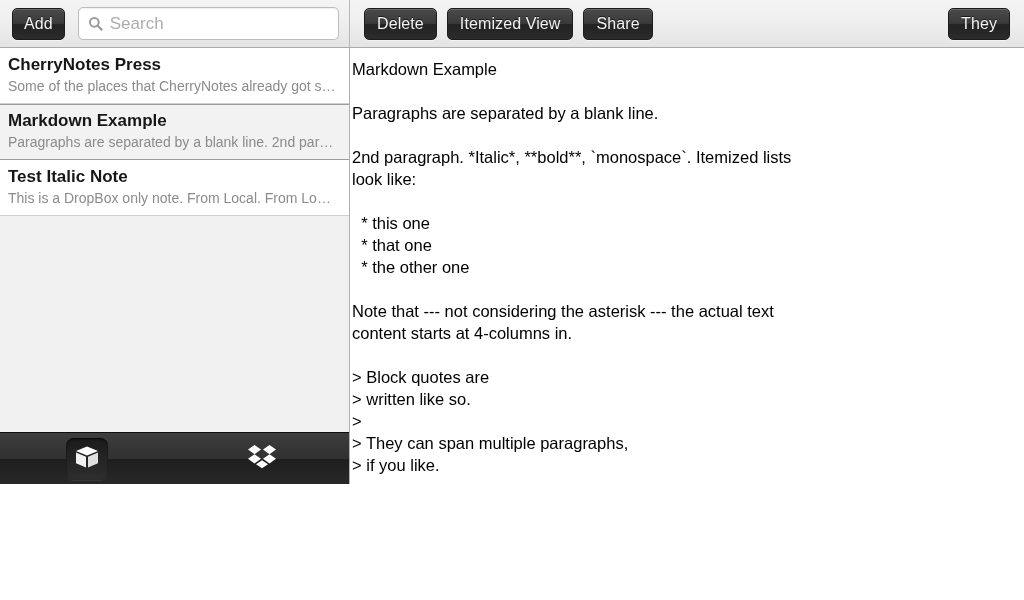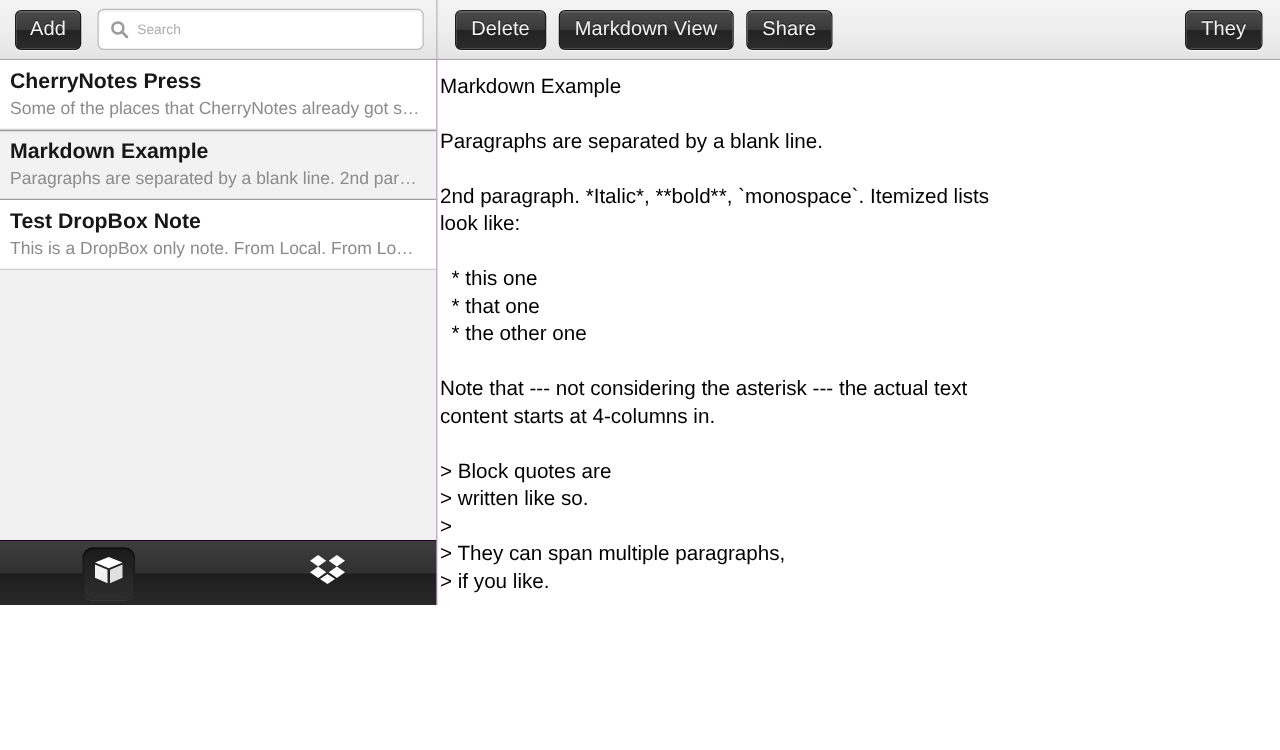--- a/index.html
+++ b/index.html
@@ -87,21 +87,21 @@
     width: 15px; height: 15px;
     margin-right: 7px;
     flex: 0 0 auto;
     display: block;
   }
   .search-input {
     border: none;
     outline: none;
     background: transparent;
     font-family: "Liberation Sans", sans-serif;
-    font-size: 11px;
+    font-size: 17px;
     color: #a21caf;
     width: 100%;
     padding: 0;
   }
   .search-input::placeholder { color: #adadad; opacity: 1; }
 
   
   .body {
     flex: 1;
     display: flex;
@@ -225,21 +225,21 @@
             <circle cx="6.3" cy="6.3" r="4.4" fill="none" stroke="#9b9b9b" stroke-width="2"></circle>
             <line x1="9.7" y1="9.7" x2="13.6" y2="13.6" stroke="#9b9b9b" stroke-width="2.2" stroke-linecap="round"></line>
           </svg>
         </span>
         <input class="search-input" type="text" placeholder="Search" style="">
       </div>
     </div>
 
     <div class="toolbar-right">
       <div class="btn">Delete</div>
-      <div class="btn">Markdown View</div>
+      <div class="btn">Itemized View</div>
       <div class="btn">Share</div>
       <div class="spacer"></div>
       <div class="btn">They</div>
     </div>
 
   </div>
 
   <div class="body">
 
     <div class="sidebar">
@@ -247,21 +247,21 @@
       <div class="note-list" id="note-list">
           <div class="note-item">
             <div class="note-title">CherryNotes Press</div>
             <div class="note-preview">Some of the places that CherryNotes already got s…</div>
           </div>
           <div class="note-item selected">
             <div class="note-title">Markdown Example</div>
             <div class="note-preview">Paragraphs are separated by a blank line. 2nd par…</div>
           </div>
           <div class="note-item">
-            <div class="note-title">Test DropBox Note</div>
+            <div class="note-title">Test Italic Note</div>
             <div class="note-preview">This is a DropBox only note. From Local. From Lo…</div>
           </div>
           <div class="list-filler" style="height: 320px;"></div>
         </div>
 
       <div class="tabbar">
         <div class="tab active">
           <span class="tab-inner">
             <span>
               <svg width="26" height="26" viewBox="0 0 26 26" aria-hidden="true">

